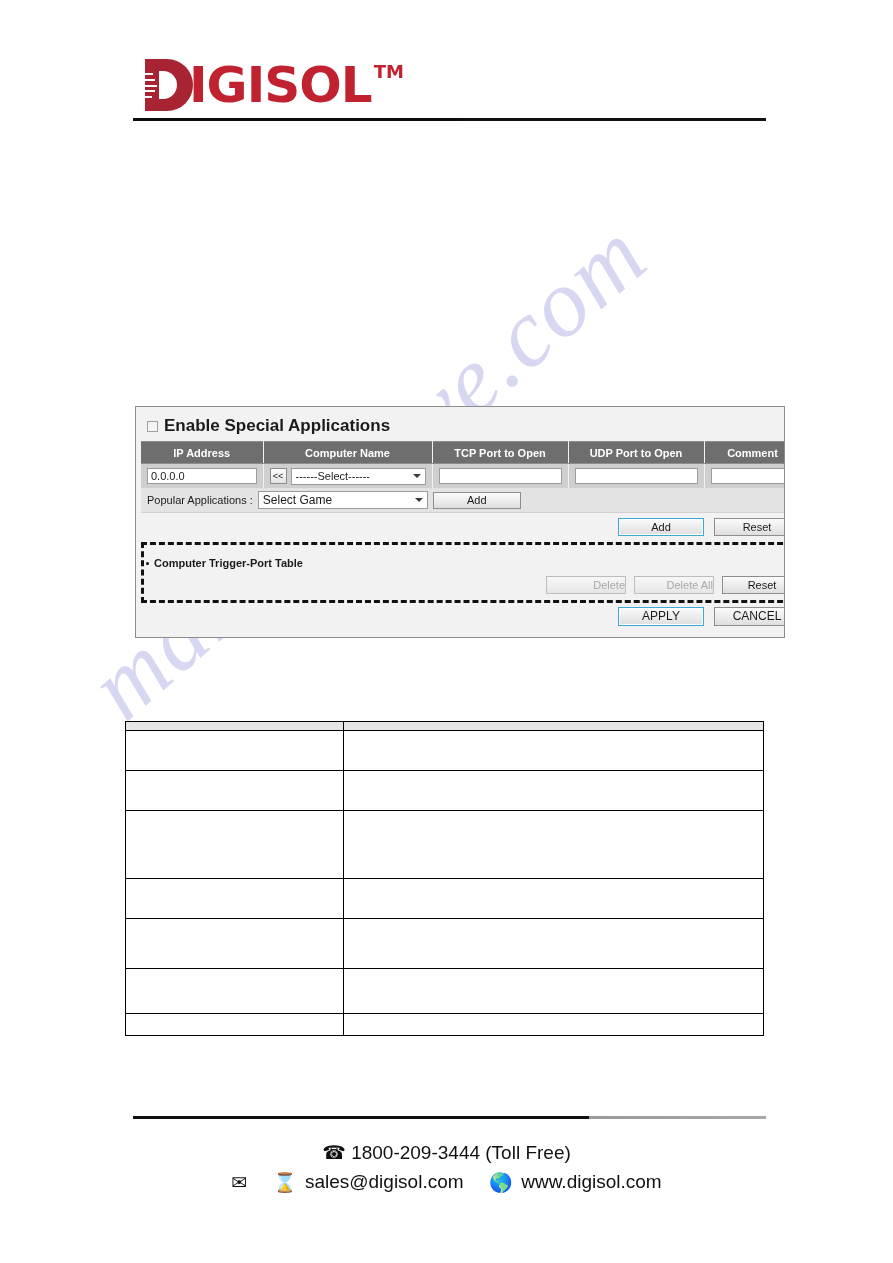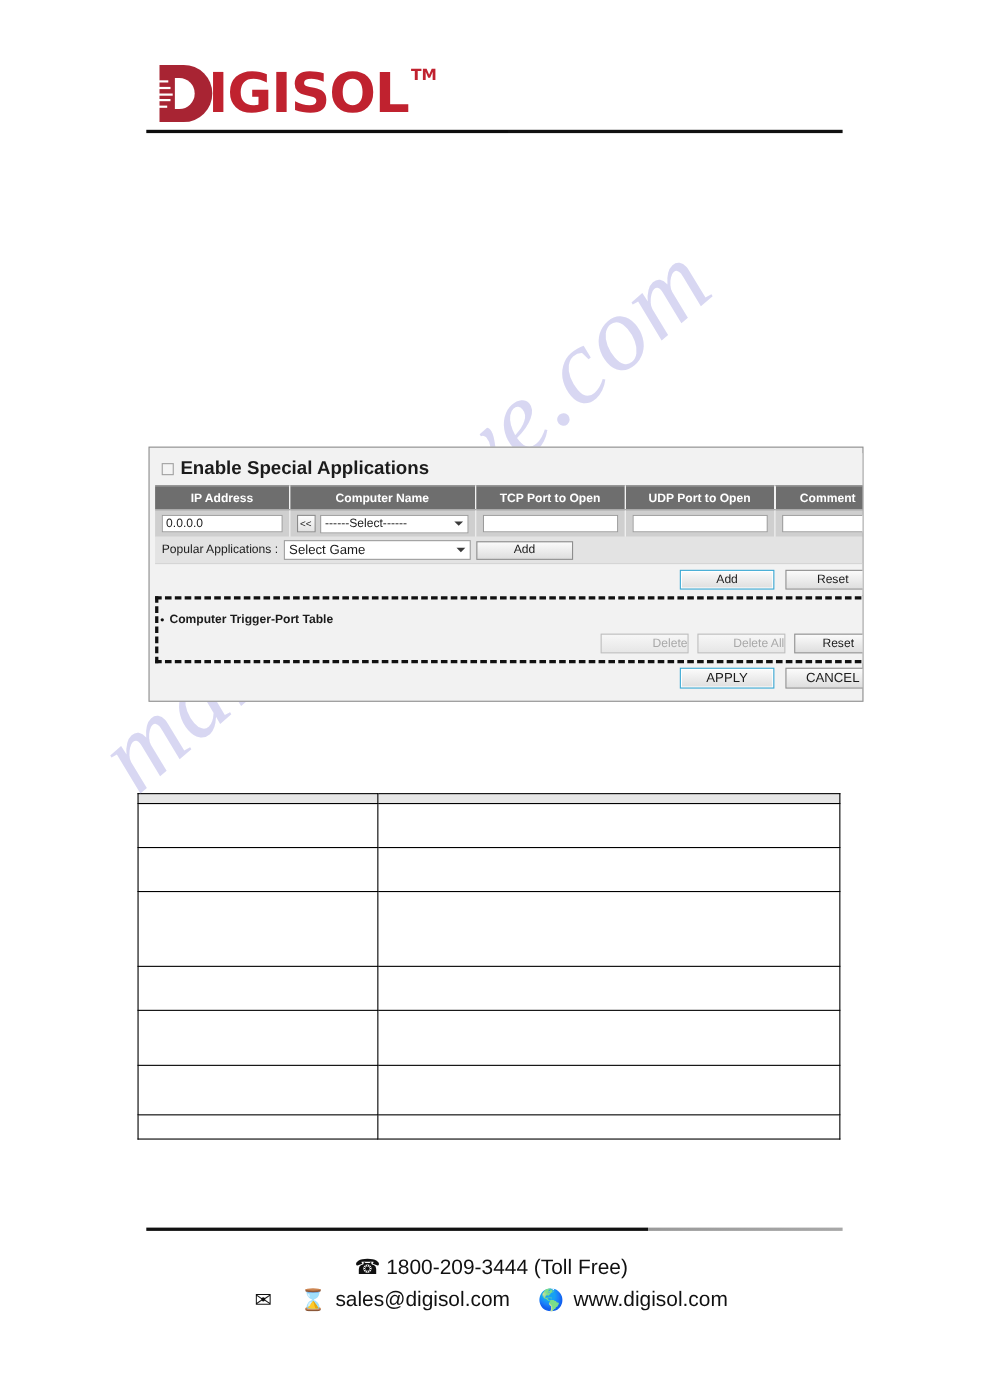--- a/index.html
+++ b/index.html
@@ -101,21 +101,21 @@
   .logo-text {
     font-family: "DejaVu Sans", sans-serif;
     font-size: 50px;
     font-weight: bold;
     letter-spacing: -1px;
     color: #c0222f;
     line-height: 48px;
     margin-left: -4px;
   }
   .logo-tm {
-    font-size: 14px;
+    font-size: 18px;
     font-weight: bold;
     color: #c0222f;
     align-self: flex-start;
     margin-left: 2px;
     margin-top: 2px;
     font-family: "DejaVu Sans", sans-serif;
   }
   .rule {
     position: absolute;
     left: 133px;

